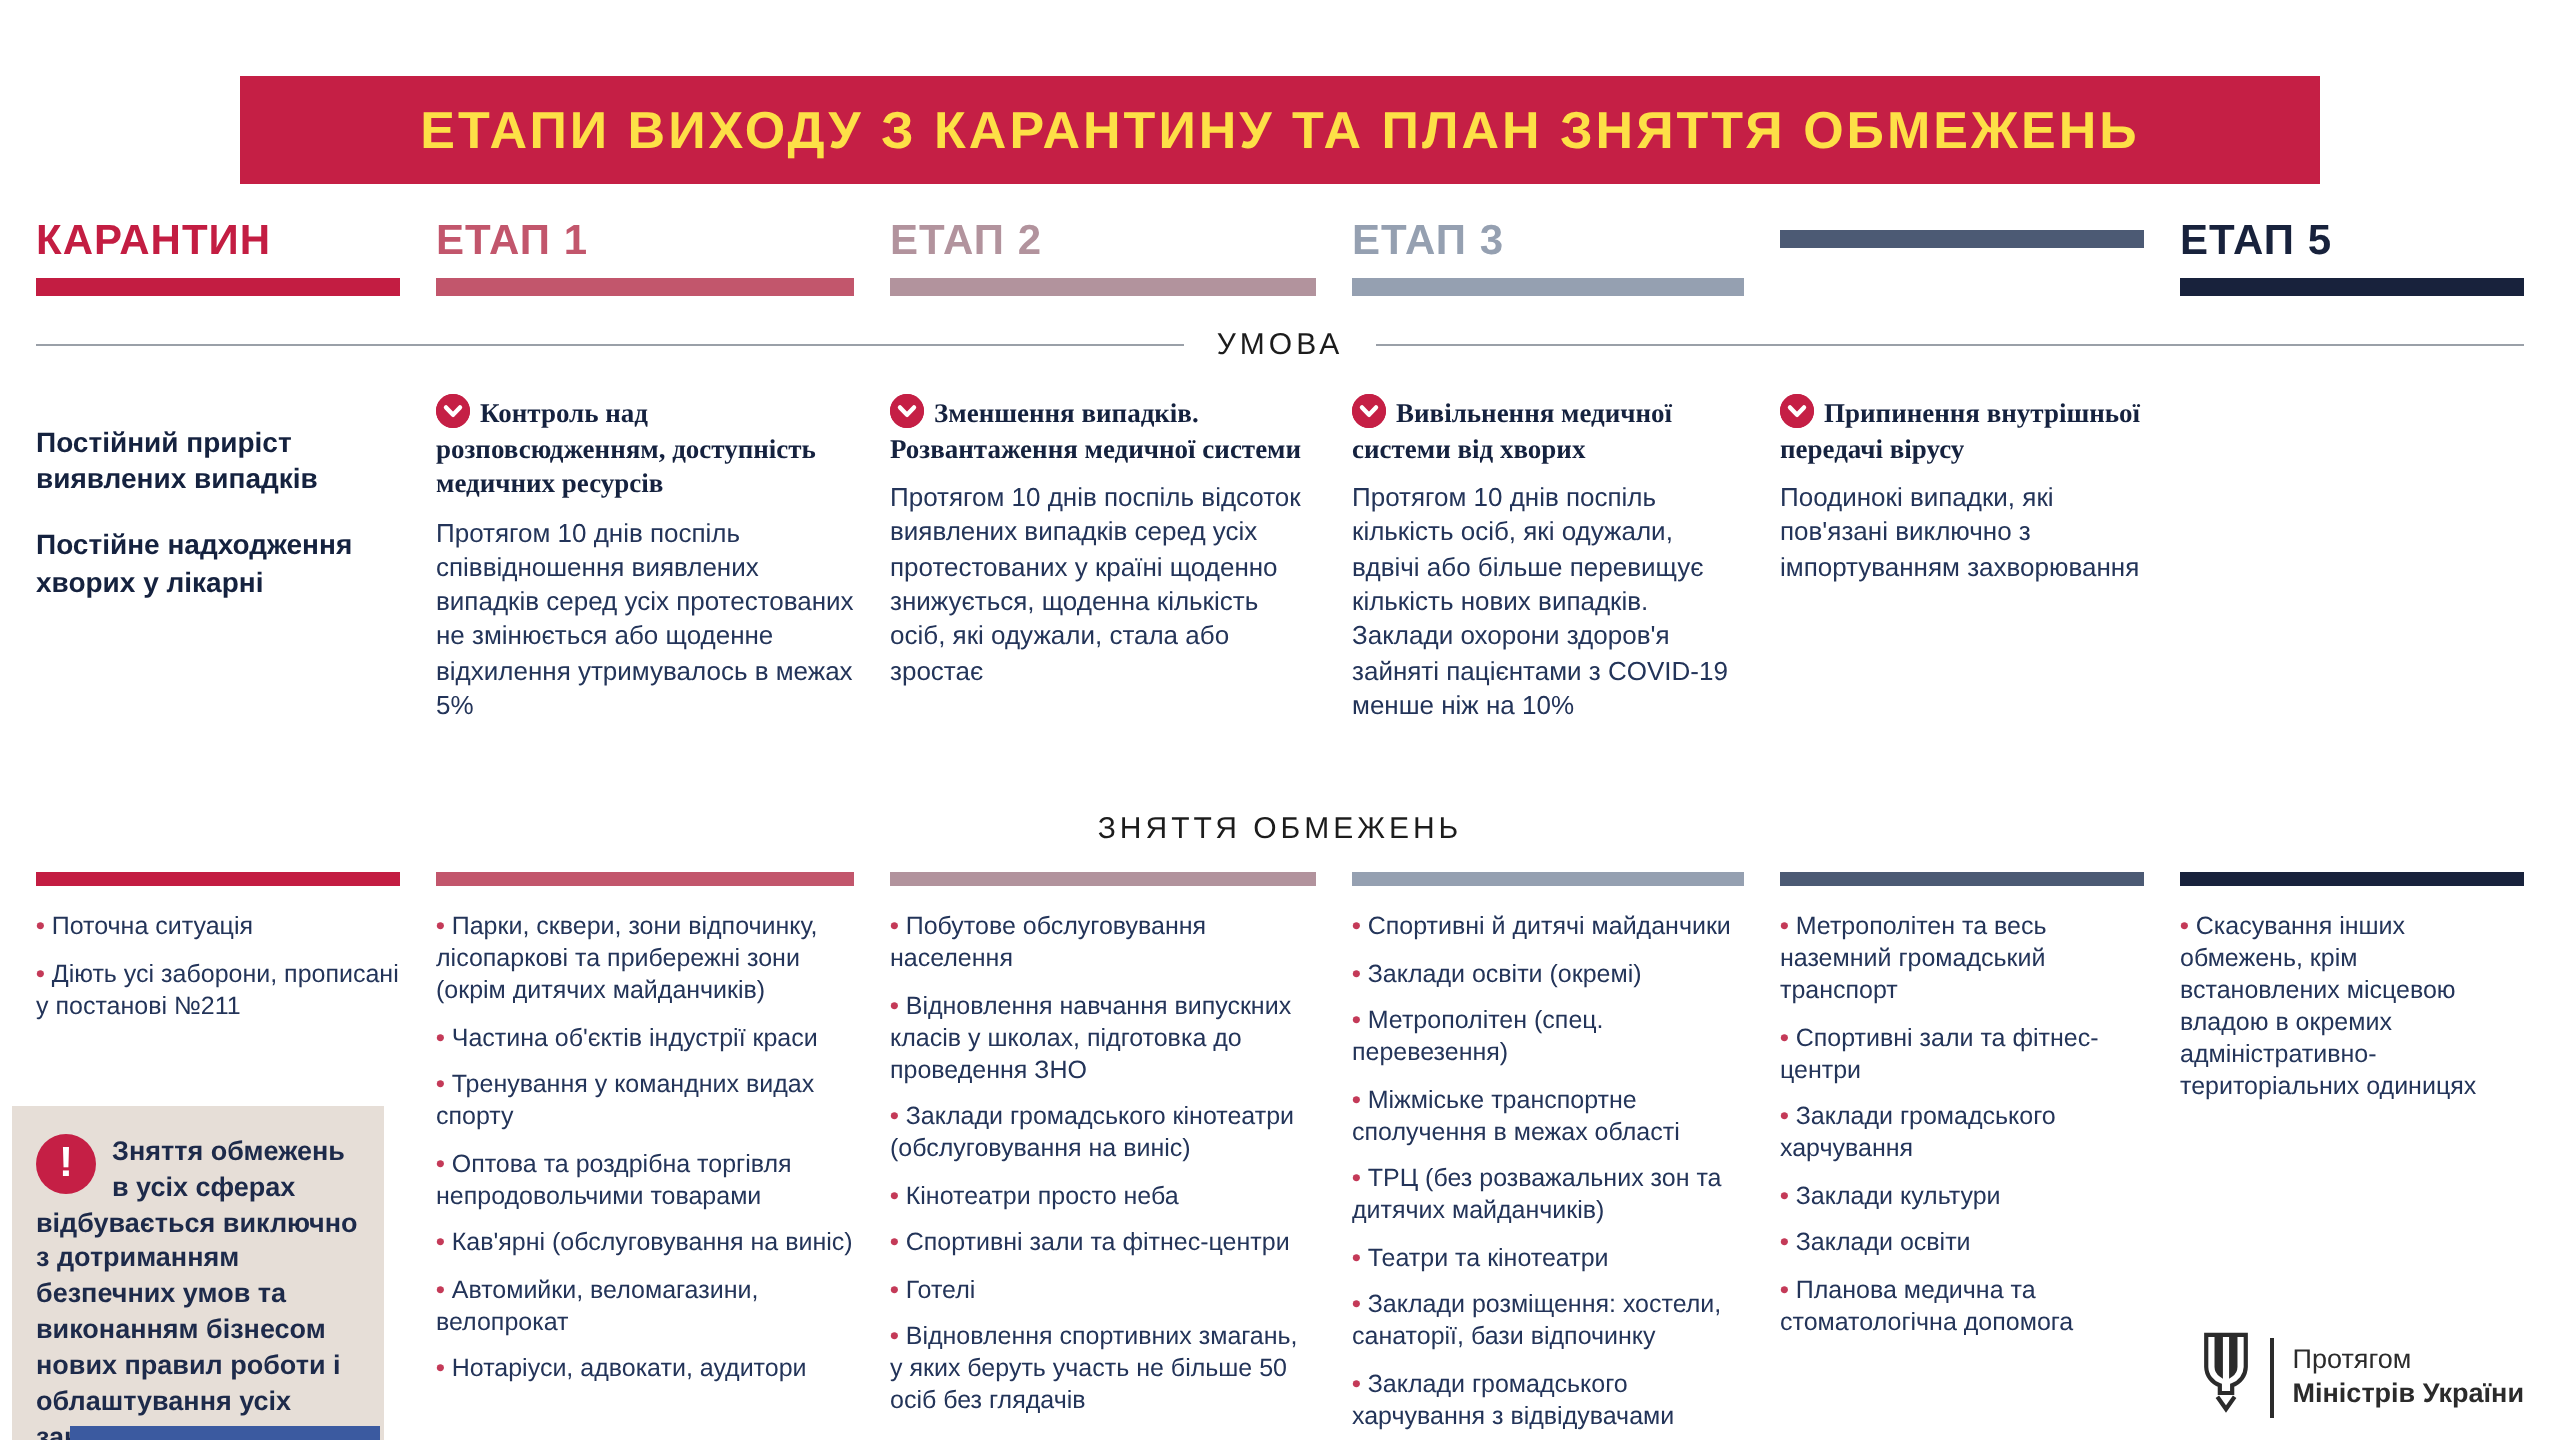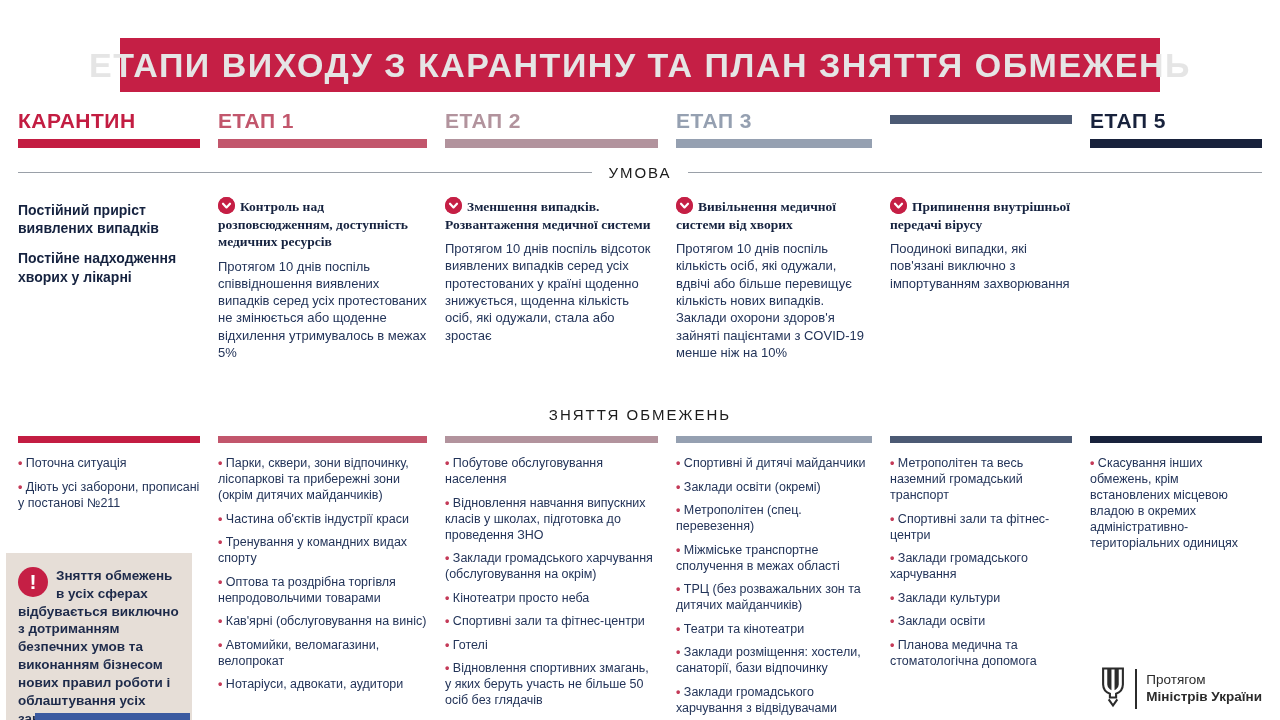--- a/index.html
+++ b/index.html
@@ -8,21 +8,21 @@
     background:#ffffff;overflow:hidden;
     font-family:"Liberation Sans","DejaVu Sans",sans-serif;
     color:#1e2c52;
   }
   
   .banner{
     margin:38px 120px 0;height:54px;background:#c51f45;
     display:flex;align-items:center;justify-content:center;
   }
   .banner .title{
-    color:#e5e5e5;font-size:34px;font-weight:bold;letter-spacing:1.5px;
+    color:#fde047;font-size:26px;font-weight:bold;letter-spacing:1.5px;
     text-transform:uppercase;white-space:nowrap;
   }
   
   .grid{
     display:grid;
     grid-template-columns:182px 209px 213px 196px 182px 172px;
     column-gap:18px;padding:0 18px;box-sizing:border-box;
   }
   
   .header-row{margin-top:17px;}
@@ -32,21 +32,21 @@
   .divider{display:flex;align-items:center;margin:16px 18px 0;}
   .divider .line{flex:1;height:1px;background:#9aa0a8;}
   .divider-label{
     font-size:15px;letter-spacing:2px;color:#1c1c1c;padding:0 16px;
     font-weight:normal;
   }
   .divider.no-lines{justify-content:center;}
   .divider.no-lines .divider-label{padding:0;}
   
   .condition-row{margin-top:16px;height:193px;}
-  .cond-para{font-size:14px;font-weight:bold;color:#15223f;line-height:1.3;margin:4px 0 12px;}
+  .cond-para{font-size:14px;font-weight:bold;color:#15223f;line-height:1.3;margin:15px 0 12px;}
   .cond-title{
     font-size:13.5px;font-weight:bold;color:#15223f;line-height:1.3;margin:0;font-family:Liberation Serif, serif;
   }
   .badge-icon{
     display:inline-block;vertical-align:-3px;width:17px;height:17px;border-radius:50%;
     background:#c51f45;margin-right:5px;position:relative;
   }
   .badge-icon svg{position:absolute;left:0;top:0;}
   .cond-body{font-size:13px;line-height:1.33;color:#233459;margin:7px 0 0;}
   
@@ -199,21 +199,21 @@
           <li>Оптова та роздрібна торгівля непродовольчими товарами</li>
           <li>Кав'ярні (обслуговування на виніс)</li>
           <li>Автомийки, веломагазини, велопрокат</li>
           <li>Нотаріуси, адвокати, аудитори</li>
         </ul>
       </div>
       <div>
         <ul class="rlist">
           <li>Побутове обслуговування населення</li>
           <li>Відновлення навчання випускних класів у школах, підготовка до проведення ЗНО</li>
-          <li>Заклади громадського харчування (обслуговування на окрім)</li>
+          <li>Заклади громадського кінотеатри (обслуговування на виніс)</li>
           <li>Кінотеатри просто неба</li>
           <li>Спортивні зали та фітнес-центри</li>
           <li>Готелі</li>
           <li>Відновлення спортивних змагань, у яких беруть участь не більше 50 осіб без глядачів</li>
         </ul>
       </div>
       <div>
         <ul class="rlist">
           <li>Спортивні й дитячі майданчики</li>
           <li>Заклади освіти (окремі)</li>

